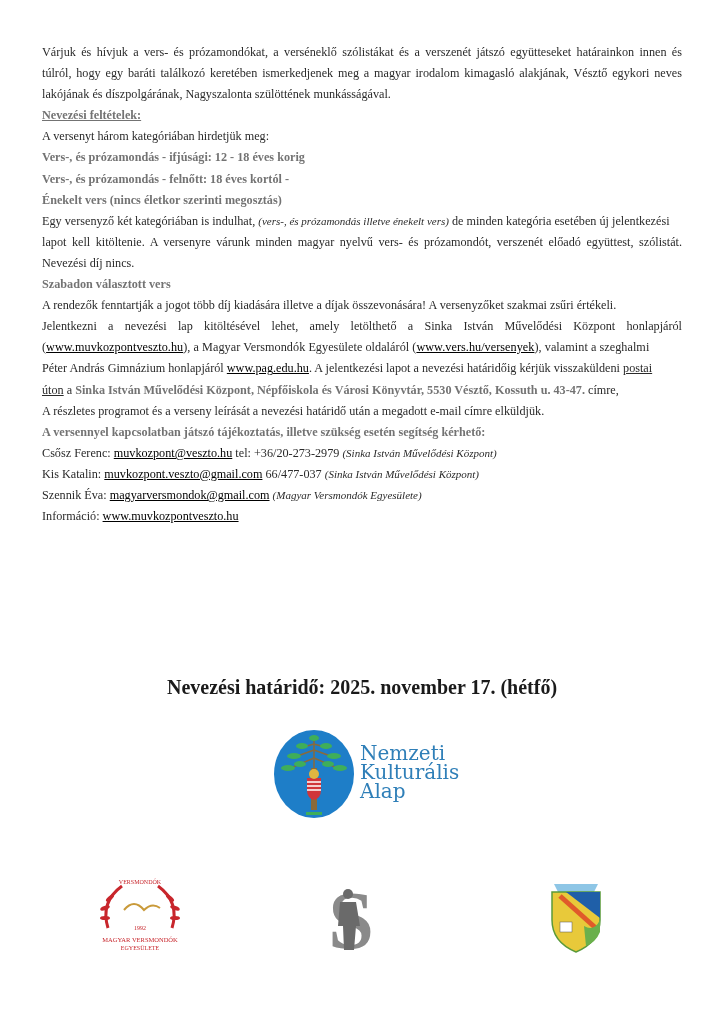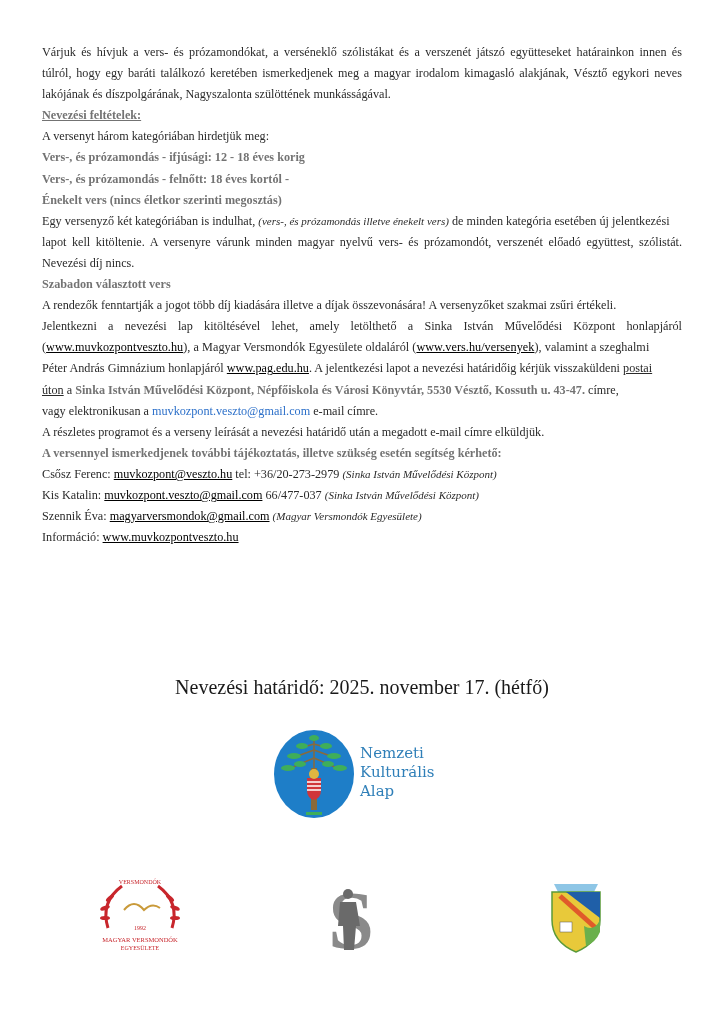--- a/index.html
+++ b/index.html
@@ -7,24 +7,24 @@
          font-family:"Liberation Serif","DejaVu Serif",serif; color:#2a2a2a; }
   .page { position:absolute; left:42px; top:42px; width:640px; font-size:12.2px; line-height:21.1px; }
   .line { white-space:nowrap; }
   .just { text-align:justify; text-align-last:justify; white-space:normal; }
   .b { font-weight:bold; color:#737373; }
   .u { text-decoration:underline; }
   .i { font-style:italic; font-size:11px; }
   a.link { color:#000000; text-decoration:underline; }
   a.link-plain { color:#2b6fc9; text-decoration:none; }
   .deadline { position:absolute; left:0; width:724px; top:676px; text-align:center;
-              font-size:20px; font-weight:normal; color:#1a1a1a; }
+              font-size:20px; font-weight:bold; color:#1a1a1a; }
   .nka { position:absolute; left:272px; top:728px; width:190px; height:90px; }
   .nka-text { position:absolute; left:88px; top:16px; font-family:"DejaVu Serif",serif;
-              font-size:15px; line-height:19px; color:#2f7fb8; }
+              font-size:20px; line-height:19px; color:#2f7fb8; }
   .logo { position:absolute; }
 </style>
 </head>
 <body>
 
 <div class="page">
   <div class="line just">Várjuk és hívjuk a vers- és prózamondókat, a verséneklő szólistákat és a verszenét játszó együtteseket határainkon innen és</div>
   <div class="line just">túlról, hogy egy baráti találkozó keretében ismerkedjenek meg a magyar irodalom kimagasló alakjának, Vésztő egykori neves</div>
   <div class="line">lakójának és díszpolgárának, Nagyszalonta szülöttének munkásságával.</div>
 
@@ -45,26 +45,23 @@
   <div class="line just">Jelentkezni a nevezési lap kitöltésével lehet, amely letölthető a Sinka István Művelődési Központ honlapjáról</div>
   <div class="line" style="letter-spacing:0.05px">
     <span>(</span><a class="link">www.muvkozpontveszto.hu</a><span>), a Magyar Versmondók Egyesülete oldaláról (</span><a class="link">www.vers.hu/versenyek</a><span>), valamint a szeghalmi</span>
   </div>
   <div class="line">
     <span>Péter András Gimnázium honlapjáról </span><a class="link">www.pag.edu.hu</a><span>.  A jelentkezési lapot a nevezési határidőig kérjük visszaküldeni </span><span class="u">postai</span>
   </div>
   <div class="line">
     <span class="u">úton</span><span> a </span><span class="b">Sinka István Művelődési Központ, Népfőiskola és Városi Könyvtár, 5530 Vésztő, Kossuth u. 43-47.</span><span> címre,</span>
   </div>
-  <div class="line">
-    <span>vagy elektronikusan a </span><a class="link-plain">muvkozpont.veszto@gmail.com</a><span> e-mail címre.</span>
-  </div>
   <div class="line">A részletes programot és a verseny leírását a nevezési határidő után a megadott e-mail címre elküldjük.</div>
 
-  <div class="line b">A versennyel ismerkedjenek további tájékoztatás, illetve szükség esetén segítség kérhető:</div>
+  <div class="line b">A versennyel kapcsolatban játszó tájékoztatás, illetve szükség esetén segítség kérhető:</div>
   <div class="line">
     <span>Csősz Ferenc: </span><a class="link">muvkozpont@veszto.hu</a><span> tel: +36/20-273-2979 </span><span class="i">(Sinka István Művelődési Központ)</span>
   </div>
   <div class="line">
     <span>Kis Katalin: </span><a class="link">muvkozpont.veszto@gmail.com</a><span> 66/477-037 </span><span class="i">(Sinka István Művelődési Központ)</span>
   </div>
   <div class="line">
     <span>Szennik Éva: </span><a class="link">magyarversmondok@gmail.com</a><span> </span><span class="i">(Magyar Versmondók Egyesülete)</span>
   </div>
   <div class="line">

